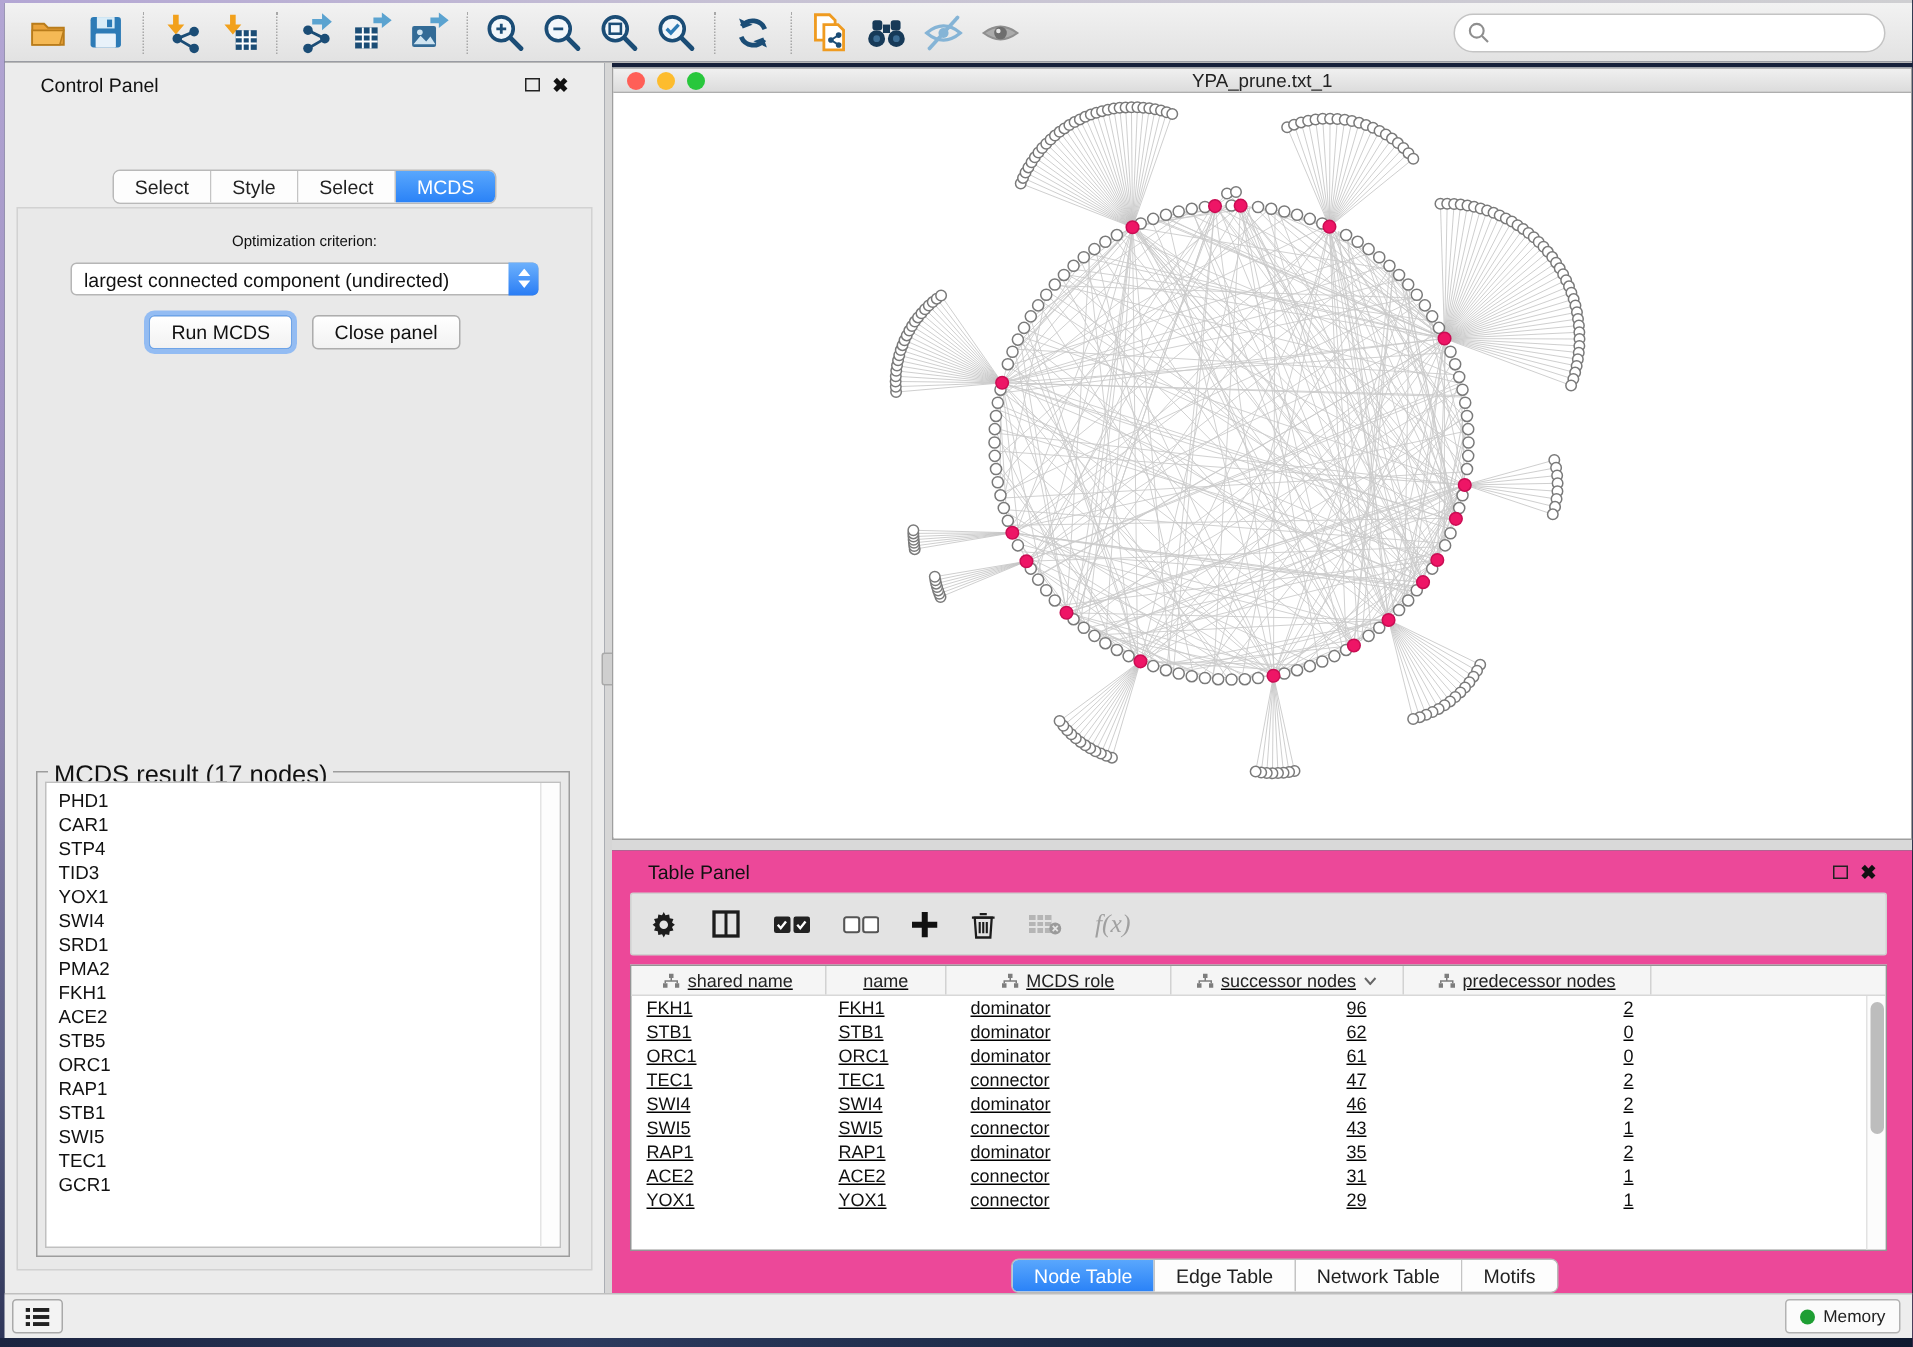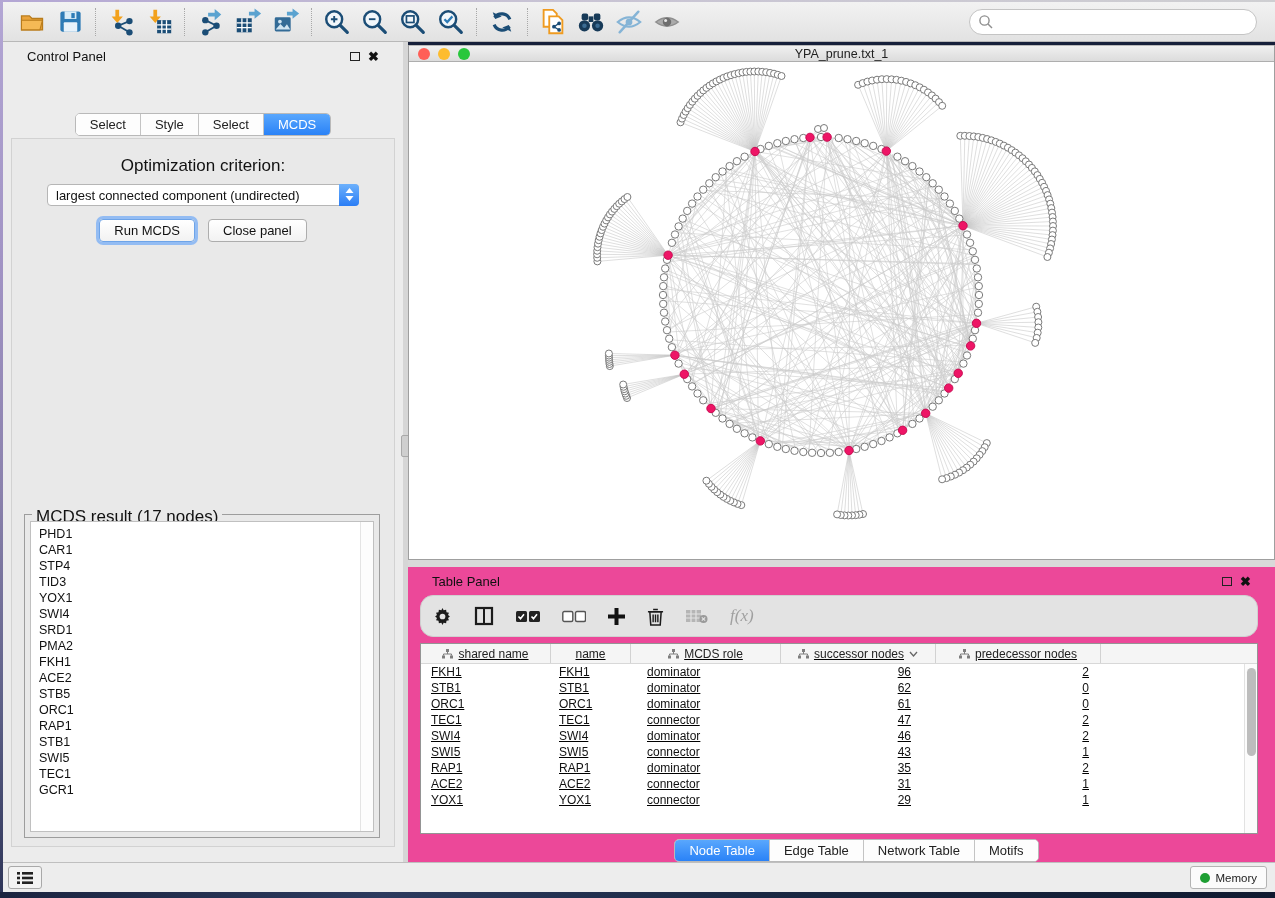--- a/index.html
+++ b/index.html
@@ -35,21 +35,21 @@
   .close-glyph { font-size:13px; font-weight:bold; color:#111; line-height:1; }
 
   .seg { display:flex; border:1px solid #b9b9b9; border-radius:5px; overflow:hidden; background:#fff; }
   .seg-item { font-size:13px; color:#222; padding:3px 14px; border-right:1px solid #c4c4c4; background:#fdfdfd; white-space:nowrap; }
   .seg-item:last-child { border-right:none; }
   .seg-item.active { background:linear-gradient(180deg,#59a7fd,#2a82f7); color:#fff; }
   .cp-tabs { position:absolute; left:0; right:0; top:71px; display:flex; justify-content:center; }
 
   .cp-pane { position:absolute; left:8px; right:8px; top:96px; bottom:15px;
     background:#e9e9e9; border:1px solid #d2d2d2; }
-  .opt-label { text-align:center; margin-top:17px; font-size:17px; color:#111; }
+  .opt-label { text-align:center; margin-top:17px; font-size:10px; color:#111; }
   .dropdown { position:relative; margin:8px auto 0; width:312px; height:22px; background:#fff;
     border:1px solid #b6b6b6; border-radius:4px; display:flex; align-items:center; }
   .dropdown-value { flex:1; font-size:13px; color:#111; padding-left:8px; white-space:nowrap; overflow:hidden; }
   .dropdown-cap { width:20px; height:22px; margin:-1px -1px 0 0; border-radius:0 4px 4px 0;
     background:linear-gradient(180deg,#6db1fc,#2a7df5); display:flex; flex-direction:column;
     align-items:center; justify-content:center; gap:1px; }
   .dropdown-cap svg { display:block; }
   .btn-row { margin-top:13px; display:flex; justify-content:center; gap:13px; }
   .push-btn { font-size:13px; color:#111; background:linear-gradient(180deg,#ffffff,#f2f2f2);
     border:1px solid #adadad; border-radius:4px; padding:3px 14px; }
@@ -76,21 +76,21 @@
     border-top:1px solid #b9b9b9; border-bottom:1px solid #aeaeae;
     display:flex; align-items:center; position:relative; }
   .traffic { display:flex; gap:8px; margin-left:9px; }
   .light { width:12px; height:12px; border-radius:50%; }
   .net-title { position:absolute; left:0; right:0; text-align:center; font-size:12.5px; color:#222; }
   .net-canvas { position:relative; width:865px; height:496px; background:#fff; overflow:hidden; }
 
   
   .table-panel { position:absolute; left:408px; top:567px; width:867px; height:333px; background:#ec4899; }
   .tp-toolbar { position:absolute; left:12px; right:17px; top:28px; height:42px; background:#e3e3e3;
-    border:1px solid #d0d0d0; border-radius:13px; display:flex; align-items:center; padding:0 12px; gap:22px; }
+    border:1px solid #d0d0d0; border-radius:2px; display:flex; align-items:center; padding:0 12px; gap:22px; }
   .tp-icon { display:flex; align-items:center; justify-content:center; }
   .fx { font-family:"Liberation Serif", serif; font-style:italic; font-size:17px; color:#a0a0a0; }
 
   .node-table { position:absolute; left:12px; right:17px; top:76px; bottom:66px; background:#fff;
     border:1px solid #949494; display:flex; flex-direction:column; overflow:hidden;text-decoration:underline; }
   .nt-head { display:flex; height:20px; background:#f5f5f5; border-bottom:1px solid #d8d8d8; flex:none; }
   .nt-hcell { display:flex; align-items:center; justify-content:center; gap:5px; font-size:12px; color:#222;
     border-right:1px solid #d2d2d2; height:100%; }
   .nt-body-wrap { flex:1; display:flex; }
   .nt-body { flex:1; }

